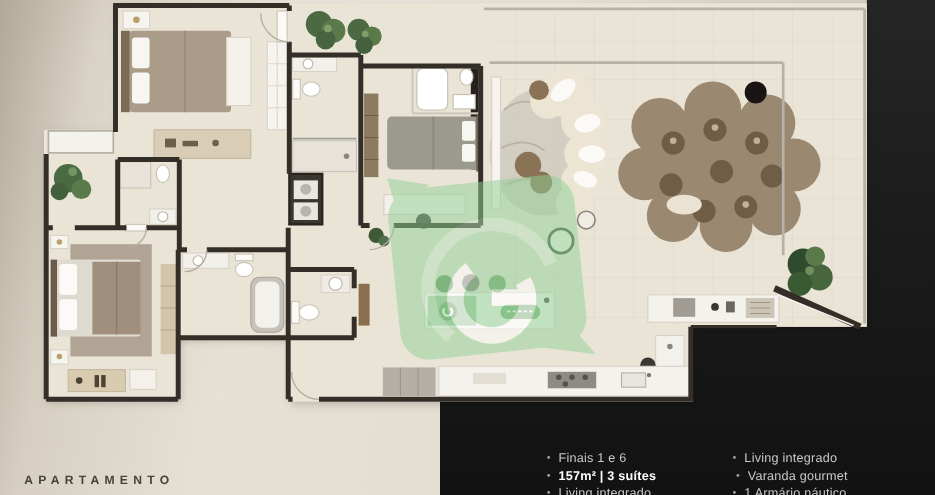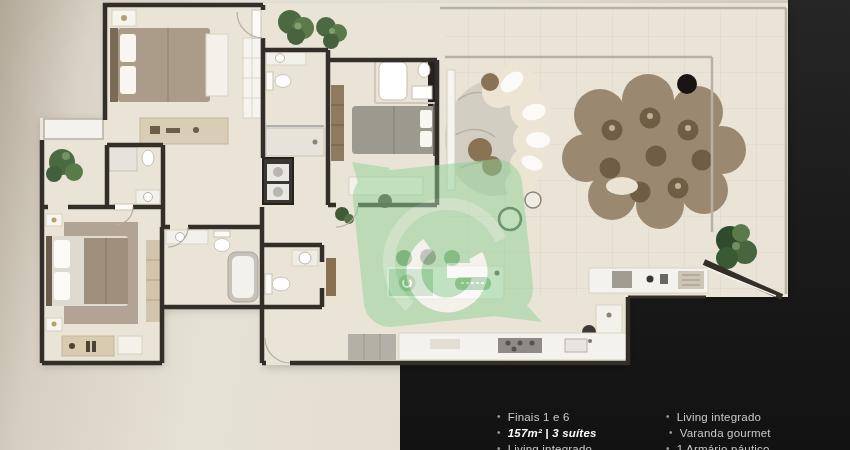--- a/index.html
+++ b/index.html
@@ -20,21 +20,21 @@
   .floorpoly{fill:var(--floor,#eae4d7);}
   .arc{stroke:#b3ad9f;stroke-width:1.2;fill:none;}
   .wm{fill:var(--watermark-green,#8ed194);}
   .caption{
     position:absolute;left:22px;top:431px;font-size:11px;font-weight:600;
     letter-spacing:4.8px;color:var(--label-text,#46423a);
   }
   .features{position:absolute;left:0;top:0;width:850px;height:436px;pointer-events:none;}
   .feat{position:absolute;font-size:11.5px;letter-spacing:.2px;color:var(--feature-text,#c9c9c9);white-space:nowrap;}
   .feat .dot{display:inline-block;color:#9a9a9a;margin-right:7px;font-size:10px;vertical-align:1px;}
-  .feat.bold span.txt{color:var(--feature-bold-text,#ffffff);font-weight:700;font-style:italic;}
+  .feat.bold span.txt{color:var(--feature-bold-text,#ffffff);font-weight:700;}
 </style>
 </head>
 <body>
 
 <div class="stage">
   <div class="bg-sheen"></div>
   <div class="bg-black"></div>
 
   <svg class="plan" width="850" height="450" viewBox="0 0 850 450">
     <defs>
@@ -313,20 +313,21 @@
     <g opacity="0.5">
       <rect x="-85" y="-78" width="170" height="156" rx="26" class="wm" transform="translate(443,243) rotate(-6)"></rect>
       <path d="M488,262 L542,322 L462,312 Z" class="wm"></path>
       <path d="M362,196 L352,162 L390,168 Z" class="wm"></path>
       <circle cx="447" cy="262" r="58" fill="none" stroke="#ffffff" stroke-width="12" opacity=".35" stroke-dasharray="210 155" transform="rotate(130 447 262)"></circle>
       <circle cx="447" cy="272" r="33" fill="none" stroke="#ffffff" stroke-width="15" stroke-dasharray="152 56" transform="rotate(-30 447 272)"></circle>
       <rect x="447" y="263" width="33" height="15" fill="#ffffff"></rect>
     </g>
   </svg>
 
+  <div class="caption">APARTAMENTO</div>
 
   <div class="features">
     <div class="feat" style="left:497px;top:411px"><span class="dot">•</span><span class="txt">Finais 1 e 6</span></div>
     <div class="feat bold" style="left:497px;top:427px"><span class="dot">•</span><span class="txt">157m² | 3 suítes</span></div>
     <div class="feat" style="left:497px;top:443px"><span class="dot">•</span><span class="txt">Living integrado</span></div>
     <div class="feat" style="left:666px;top:411px"><span class="dot">•</span><span class="txt">Living integrado</span></div>
     <div class="feat" style="left:669px;top:427px"><span class="dot">•</span><span class="txt">Varanda gourmet</span></div>
     <div class="feat" style="left:666px;top:443px"><span class="dot">•</span><span class="txt">1 Armário náutico</span></div>
   </div>
 </div>

